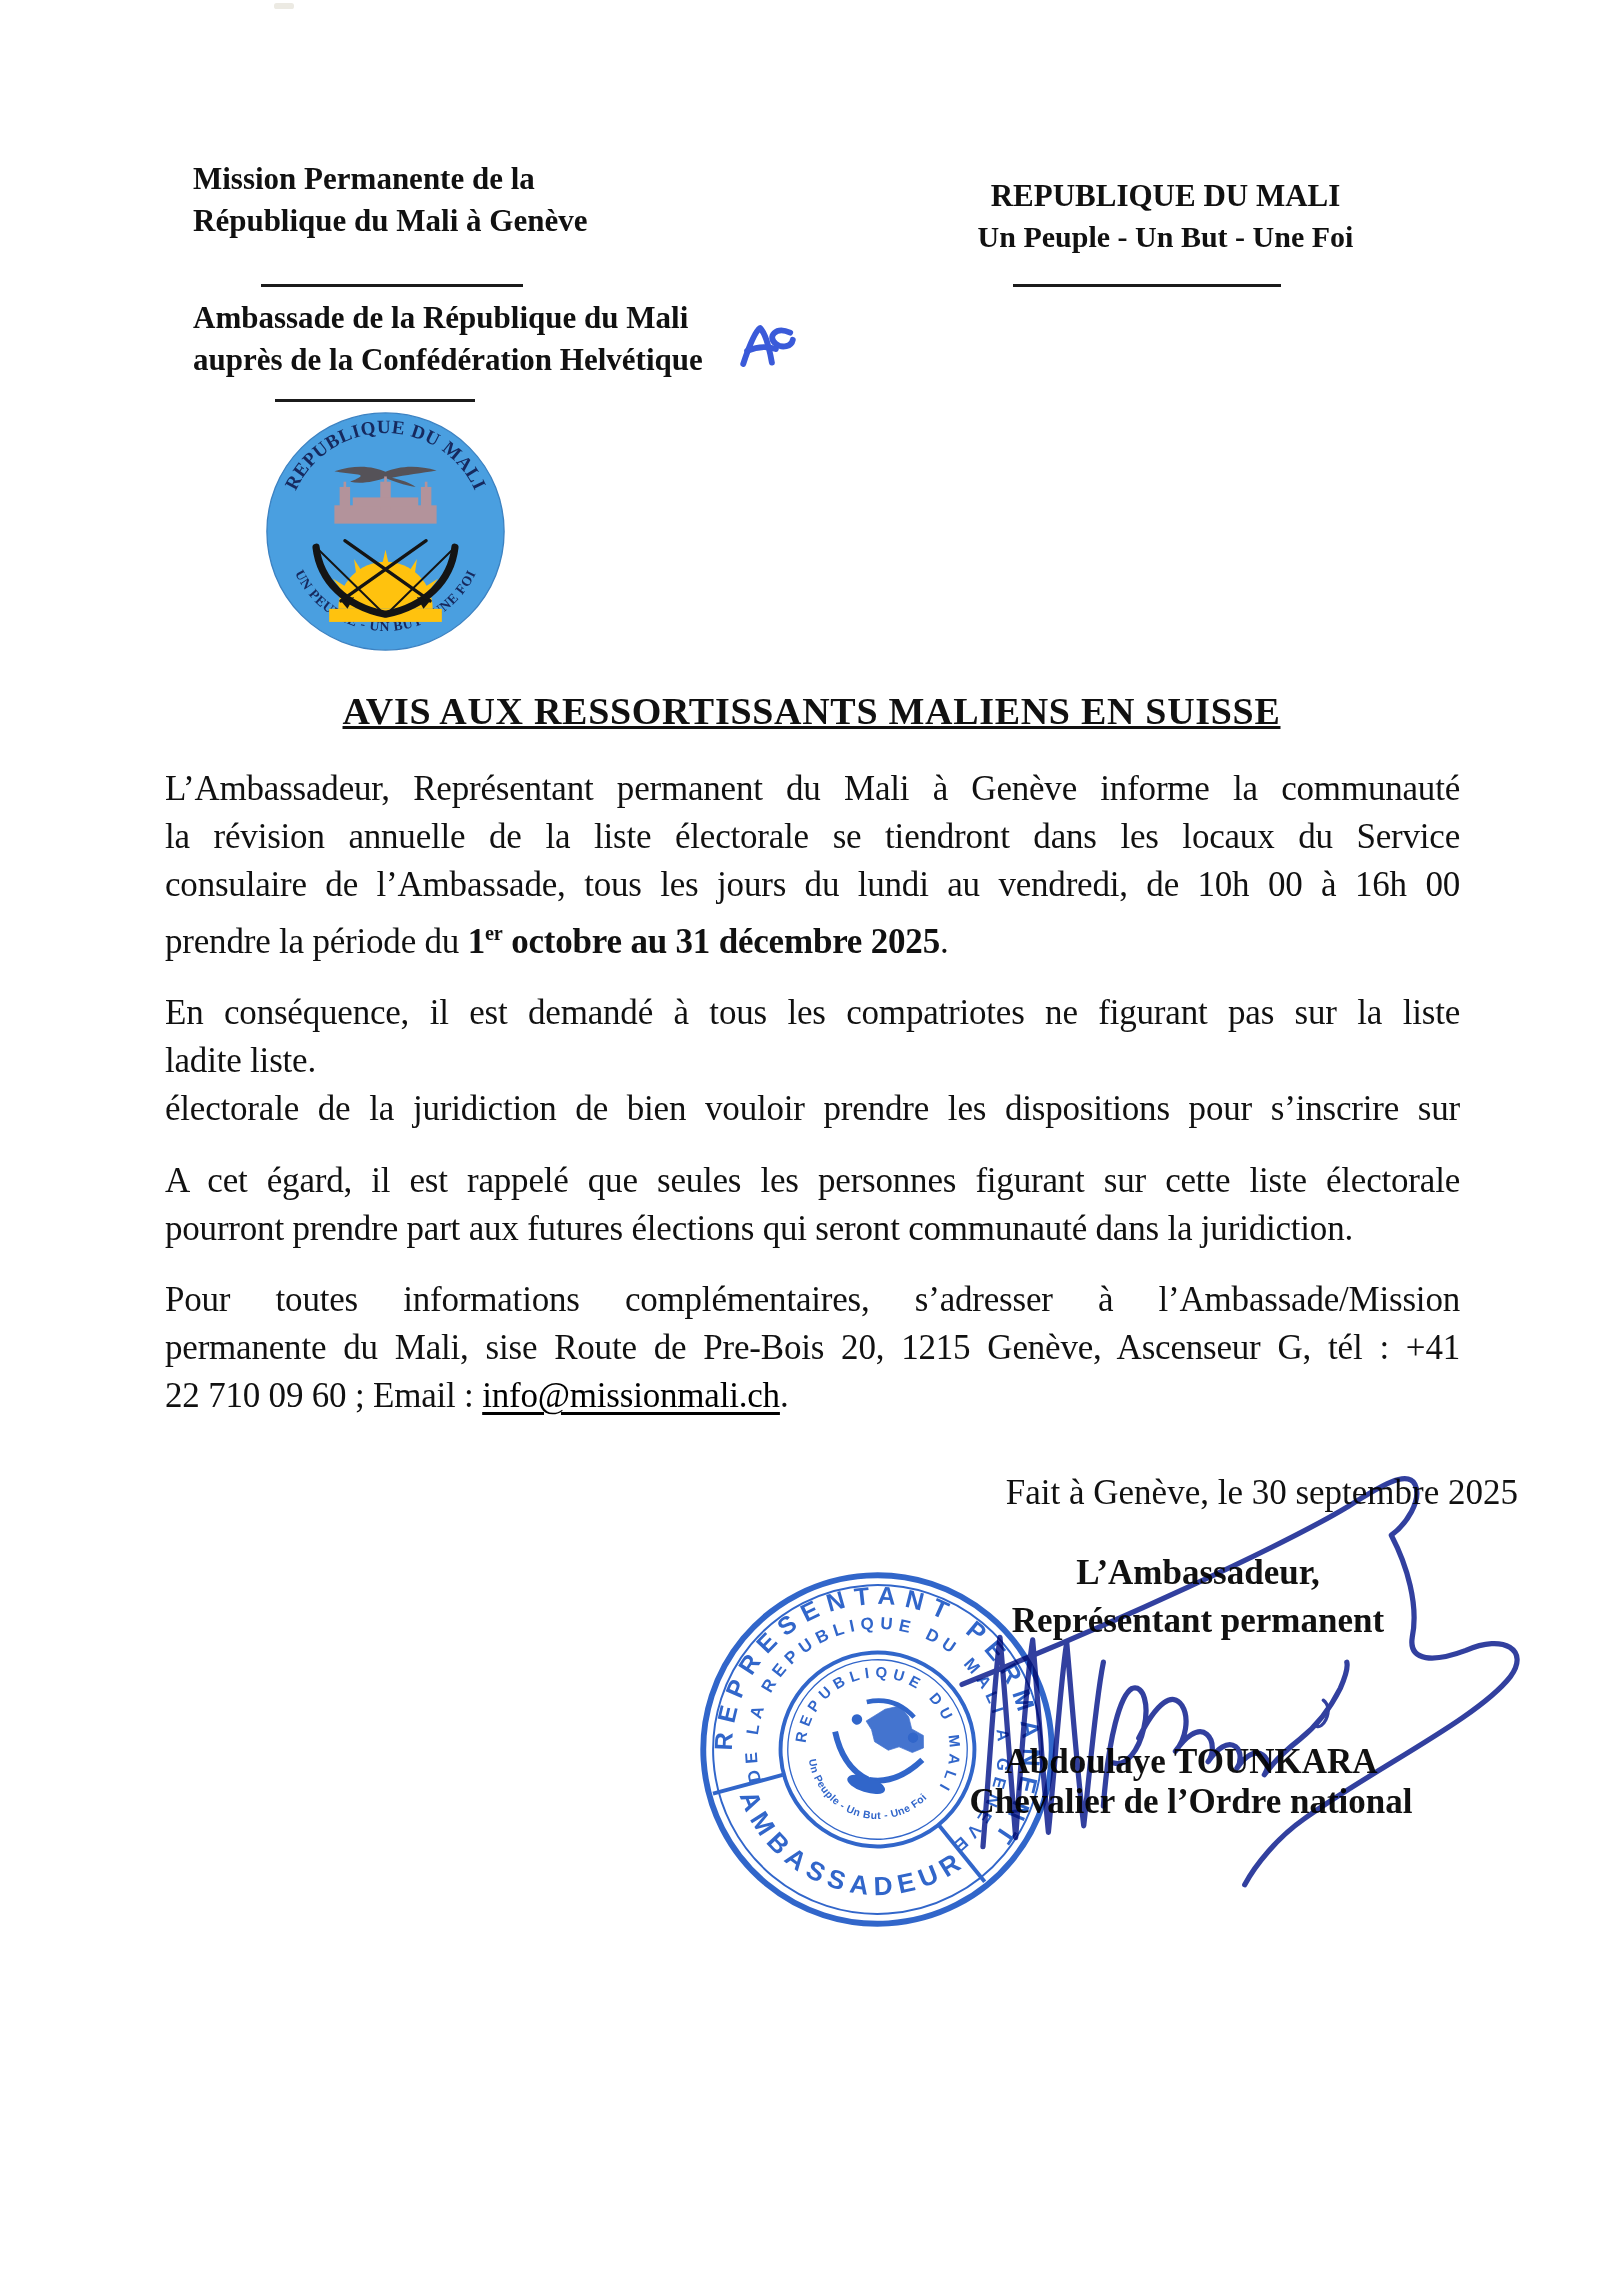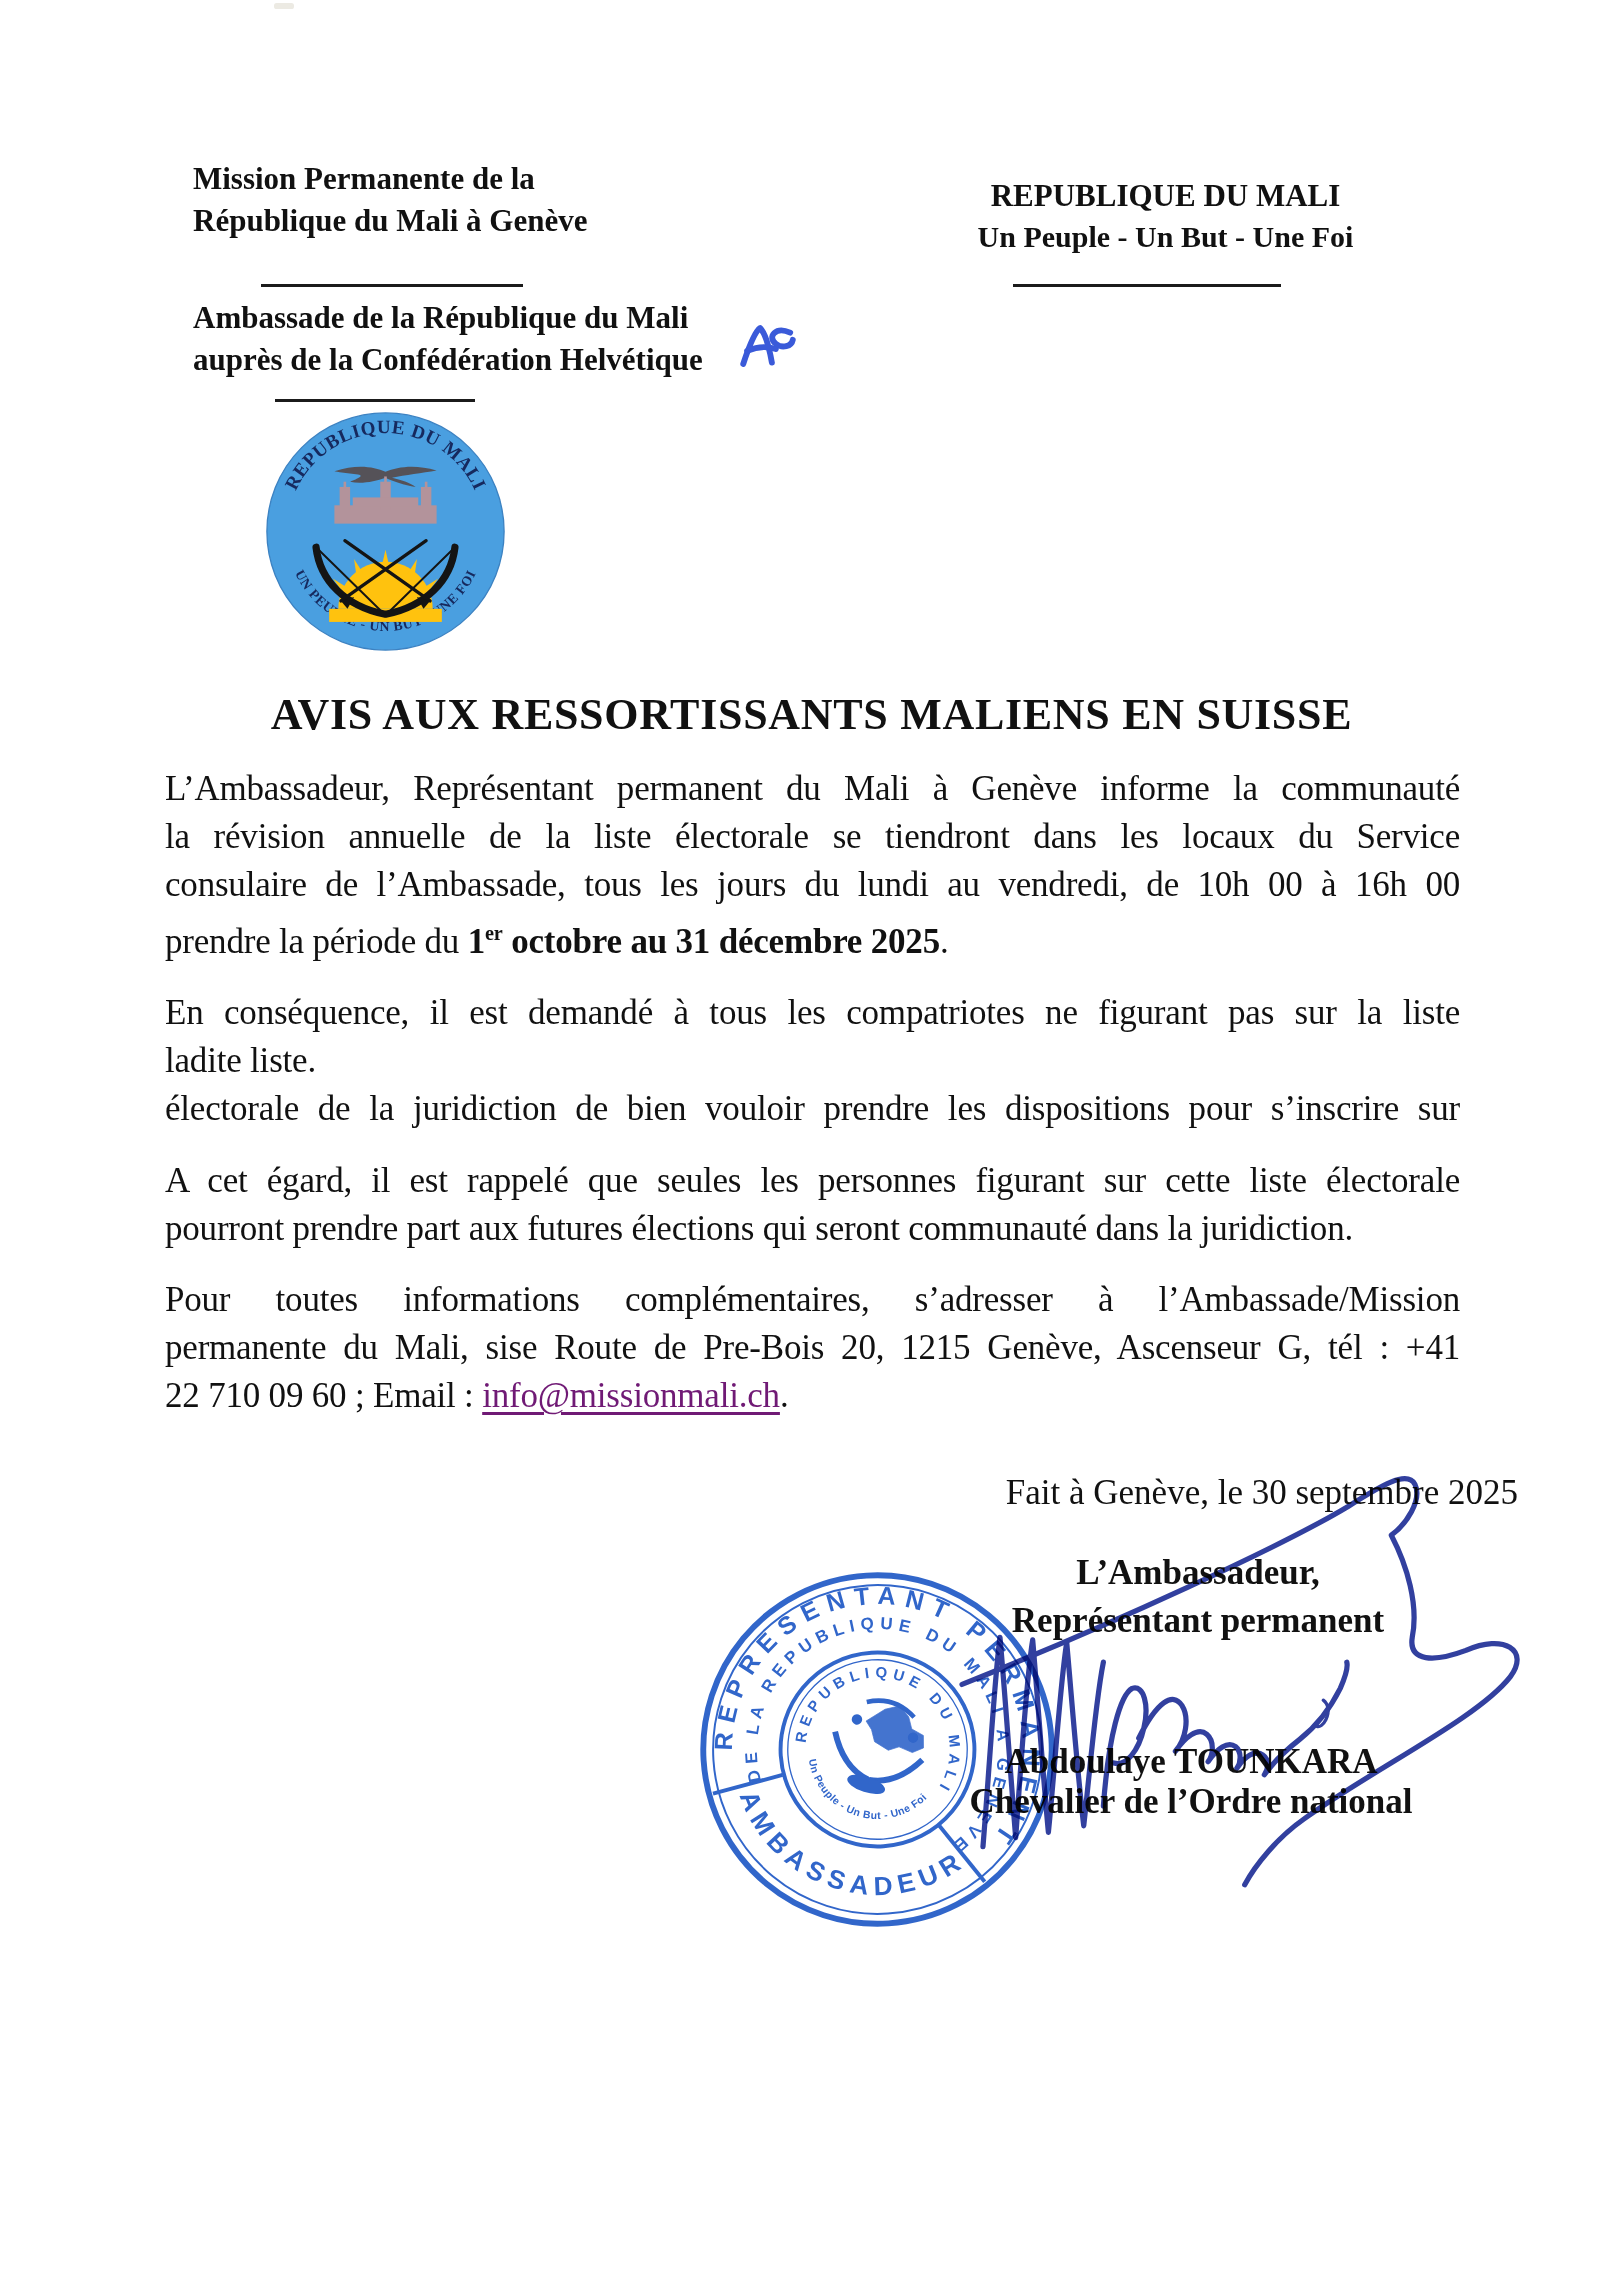--- a/index.html
+++ b/index.html
@@ -8,29 +8,29 @@
   .abs{position:absolute;}
   
   .hdr-left{left:193px;top:158px;width:655px;font-weight:bold;font-size:31px;line-height:42px;}
   .hdr-left2{left:193px;top:297px;width:655px;font-weight:bold;font-size:31px;line-height:42px;}
   .hdr-right{left:943px;top:175px;width:445px;text-align:center;font-weight:bold;font-size:30px;line-height:41px;}
   .rule{position:absolute;height:3.3px;background:#1b1b1b;}
   .paraph-svg{left:738px;top:322px;}
   
   .seal-svg{left:261px;top:407px;}
   
-  .title{left:0;top:689px;width:1623px;text-align:center;font-weight:bold;font-size:44px;letter-spacing:0.7px;}
+  .title{left:0;top:689px;width:1623px;text-align:center;font-weight:bold;font-size:38px;letter-spacing:0.7px;text-decoration:underline;}
   
   .body{left:165px;top:765px;width:1295px;font-size:35px;line-height:48px;letter-spacing:-0.2px;}
   .para{margin:0 0 23.6px 0;}
   .line{text-align:justify;text-align-last:justify;white-space:nowrap;}
   .line.last{text-align-last:left;}
   .b{font-weight:bold;}
   .sup{vertical-align:super;font-size:58%;}
-  a.email-link{color:#701a75;text-decoration:underline;text-underline-offset:4.6px;cursor:pointer;}
+  a.email-link{color:#000000;text-decoration:underline;text-underline-offset:4.6px;cursor:pointer;}
   
   .date-line{left:916px;top:1473px;width:602px;text-align:right;font-size:35px;}
   .sig-role1{left:936px;top:1553px;width:524px;text-align:center;font-weight:bold;font-size:35px;}
   .sig-role2{left:936px;top:1601px;width:524px;text-align:center;font-weight:bold;font-size:35px;}
   .sig-name{left:916px;top:1742px;width:550px;text-align:center;font-weight:bold;font-size:35px;}
   .sig-title{left:903px;top:1782px;width:576px;text-align:center;font-weight:bold;font-size:35px;}
   .stamp-svg{left:681px;top:1553px;mix-blend-mode:multiply;}
   .sign-svg{left:0;top:0;pointer-events:none;mix-blend-mode:multiply;}
   .smudge{left:274px;top:2.6px;width:19.6px;height:6.5px;background:#dcd8cc;opacity:.55;border-radius:2.6px;}
   .stamp-text{font-family:"Liberation Sans","DejaVu Sans",sans-serif;font-weight:bold;}

